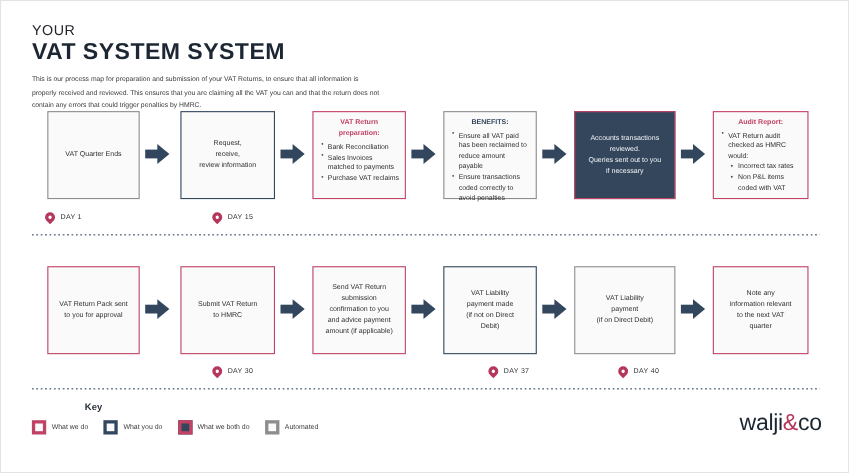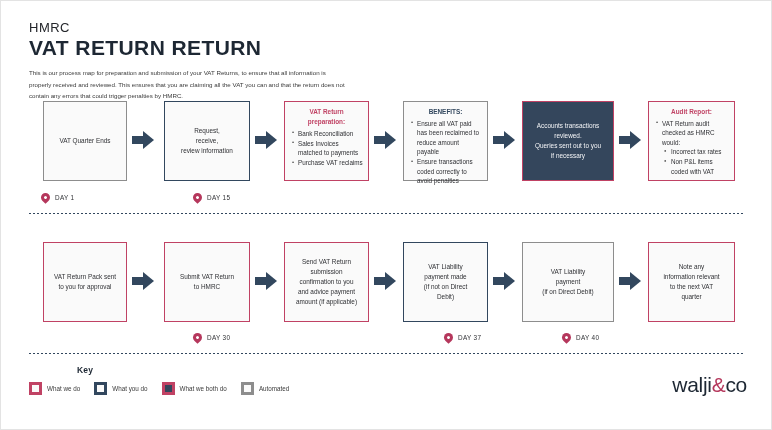--- a/index.html
+++ b/index.html
@@ -74,22 +74,22 @@
   
   .logo{position:absolute;right:24px;top:372px;font-size:21px;letter-spacing:-.3px;color:#1d2733;font-weight:400;text-align:right;}
   .logo .amp{color:#b5375c;}
 </style>
 </head>
 <body>
 
 <div class="page">
 
   <div class="hdr">
-    <div class="hdr-small">HMRC</div>
-    <div class="hdr-big">VAT RETURN RETURN</div>
+    <div class="hdr-small">YOUR</div>
+    <div class="hdr-big">VAT SYSTEM SYSTEM</div>
     <div class="hdr-desc">This is our process map for preparation and submission of your VAT Returns, to ensure that all information is properly received and reviewed. This ensures that you are claiming all the VAT you can and that the return does not contain any errors that could trigger penalties by HMRC.</div>
   </div>
 
   <div class="row" style="top:100px">
 
     <div class="node b-auto" style="left:42px;width:84px">
       <span>VAT Quarter Ends</span>
     </div>
     <div class="arrow" style="left:131px">
       <span class="shaft"></span>

